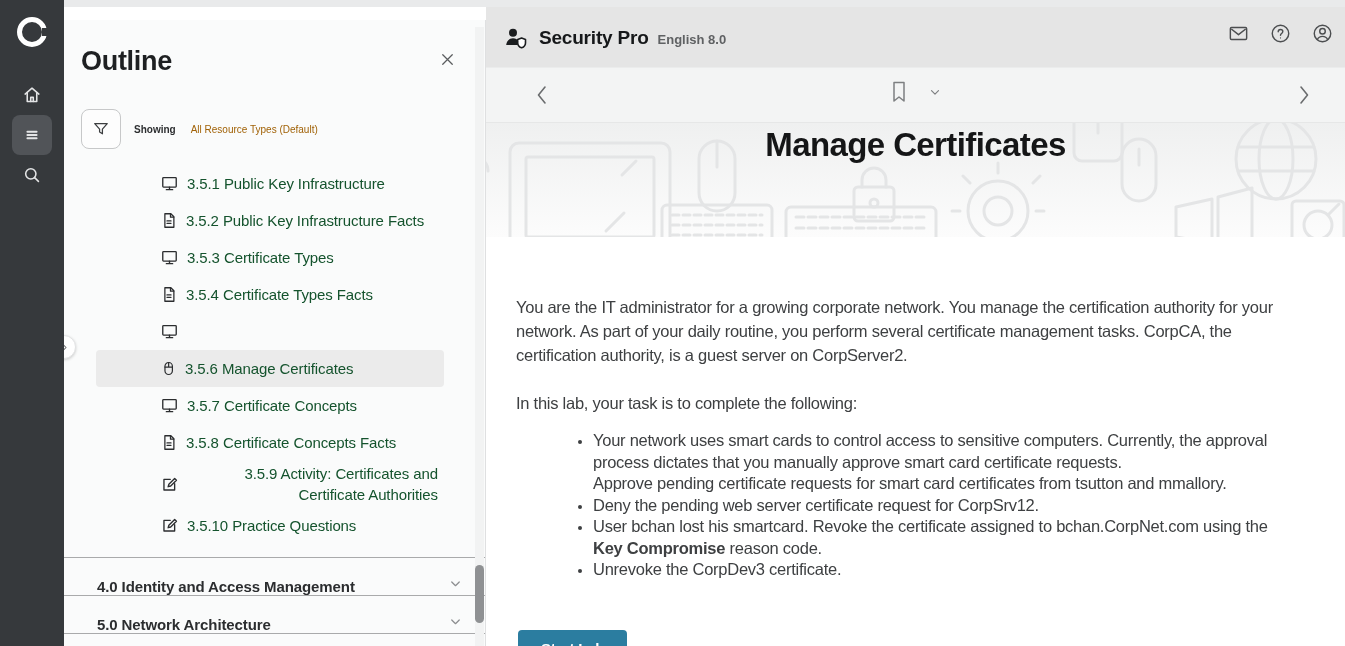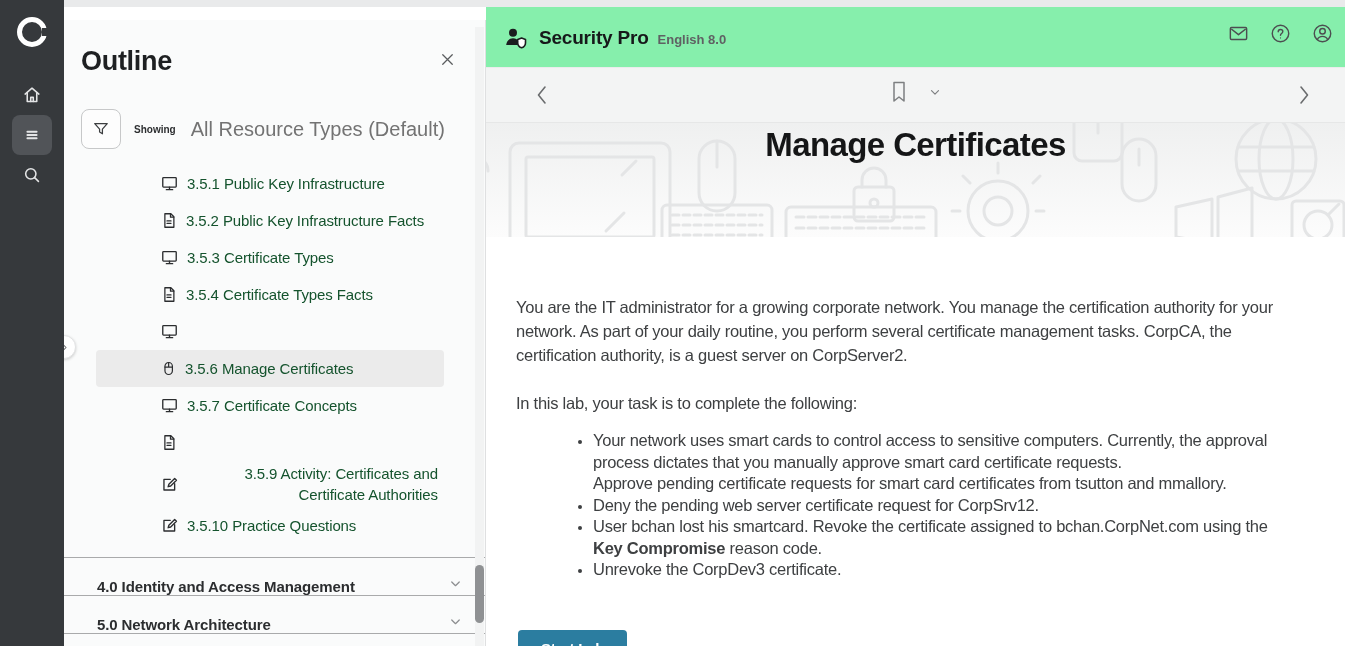--- a/index.html
+++ b/index.html
@@ -23,21 +23,21 @@
   
   .panel { position:absolute; left:64px; top:0; width:422px; height:646px; background:#fafbfb;
            border-right:1px solid #dfe0e1; z-index:20;margin-top:20px; }
   .panel-head { position:relative; padding:26px 20px 0 17px; }
   .panel-title { font-size:27px; font-weight:700; color:#1e2022; letter-spacing:-0.3px; }
   .panel-close { position:absolute; right:28px; top:30px; background:none; border:none; cursor:pointer; }
   .filter-row { display:flex; align-items:center; margin:32px 0 0 17px; }
   .filter-btn { width:40px; height:40px; border:1px solid #c7c8c9; border-radius:8px; background:#fdfdfd;
                 display:flex; align-items:center; justify-content:center; cursor:pointer; }
   .showing-label { margin-left:13px; font-size:10px; font-weight:700; color:#2c2e30; }
-  .showing-value { margin-left:15px; font-size:20px; color:#737373; }
+  .showing-value { margin-left:15px; font-size:10px; color:#a16207; }
 
   .outline-list { margin-top:16px; }
   .o-row { display:flex; align-items:center; min-height:37px; margin:0 41px 0 32px; padding:2px 6px 2px 64px;
            border-radius:4px; cursor:pointer; }
   .o-row.active { background:#ebebeb; }
   .o-icon { flex:0 0 auto; display:flex; align-items:center; margin-right:8px; }
   .o-icon svg { stroke:#2b2d2f; }
   .o-label { font-size:15px; font-weight:400; color:#14532d; line-height:21px; letter-spacing:-0.1px;text-align:right; }
 
   .sections { margin-top:13px; }
@@ -49,21 +49,21 @@
   .sb-track { position:absolute; right:1px; top:7px; width:9px; bottom:0; background:#f2f3f3; }
   .sb-thumb { position:absolute; right:0; top:538px; width:9px; height:58px; background:#8f9193; border-radius:5px; }
 
   .collapse-handle { position:absolute; left:-12px; top:315px; width:24px; height:24px; border-radius:50%;
                      background:#fff; border:1px solid #e2e3e4; box-shadow:0 1px 3px rgba(0,0,0,.18);
                      display:flex; align-items:center; justify-content:center; cursor:pointer; z-index:40; }
   .collapse-handle svg { stroke:#6a6c6e; }
 
   
   .main { position:absolute; left:486px; top:0; width:859px; height:646px; background:#fff; }
-  .main-head { position:relative; height:68px; padding:7px 0 0 0; background:#86efac; border-bottom:1px solid #ebecec; }
+  .main-head { position:relative; height:68px; padding:7px 0 0 0; background:#e5e5e5; border-bottom:1px solid #ebecec; }
   .head-inner { display:flex; align-items:center; height:61px; padding-left:17px; }
   .product-icon { display:flex; align-items:center; }
   .product-title { margin-left:9px; font-size:19px; font-weight:700; color:#16181a; letter-spacing:-0.2px; }
   .product-sub { margin-left:9px; font-size:13px; font-weight:700; color:#5f6163; position:relative; top:2px; }
   .head-actions { position:absolute; right:11px; top:22px; display:flex; align-items:center; gap:19px; }
   .head-actions button { background:none; border:none; cursor:pointer; display:flex; }
   .head-actions svg { stroke:#4c4e50; }
 
   .toolbar { position:relative; height:55px; background:#f3f4f4; border-bottom:1px solid #e6e7e7; }
   .tb-btn { position:absolute; top:14px; background:none; border:none; cursor:pointer; display:flex; }
@@ -208,20 +208,21 @@
           <span class="o-label">3.5.7 Certificate Concepts</span>
         </div>
         <div class="o-row">
           <span class="o-icon">
             <svg width="18" height="19" viewBox="0 0 24 24" fill="none" stroke-width="1.7" stroke-linecap="round" stroke-linejoin="round">
               <path d="M6.5 3h8l4 4v14h-12z"></path>
               <path d="M14 3.2V7.5h4.3"></path>
               <path d="M9.3 12.5h5.4M9.3 15.8h5.4"></path>
             </svg>
           </span>
+          <span class="o-label">3.5.8 Certificate Concepts Facts</span>
         </div>
         <div class="o-row">
           <span class="o-icon">
             <svg width="19" height="19" viewBox="0 0 24 24" fill="none" stroke-width="1.7" stroke-linecap="round" stroke-linejoin="round">
               <path d="M13 5.5H5v13.5h13.5V11"></path>
               <path d="M10.3 14.8l.9-3.2 7.3-7.3 2.3 2.3-7.3 7.3z"></path>
             </svg>
           </span>
           <span class="o-label">3.5.9 Activity: Certificates and Certificate Authorities</span>
         </div>

